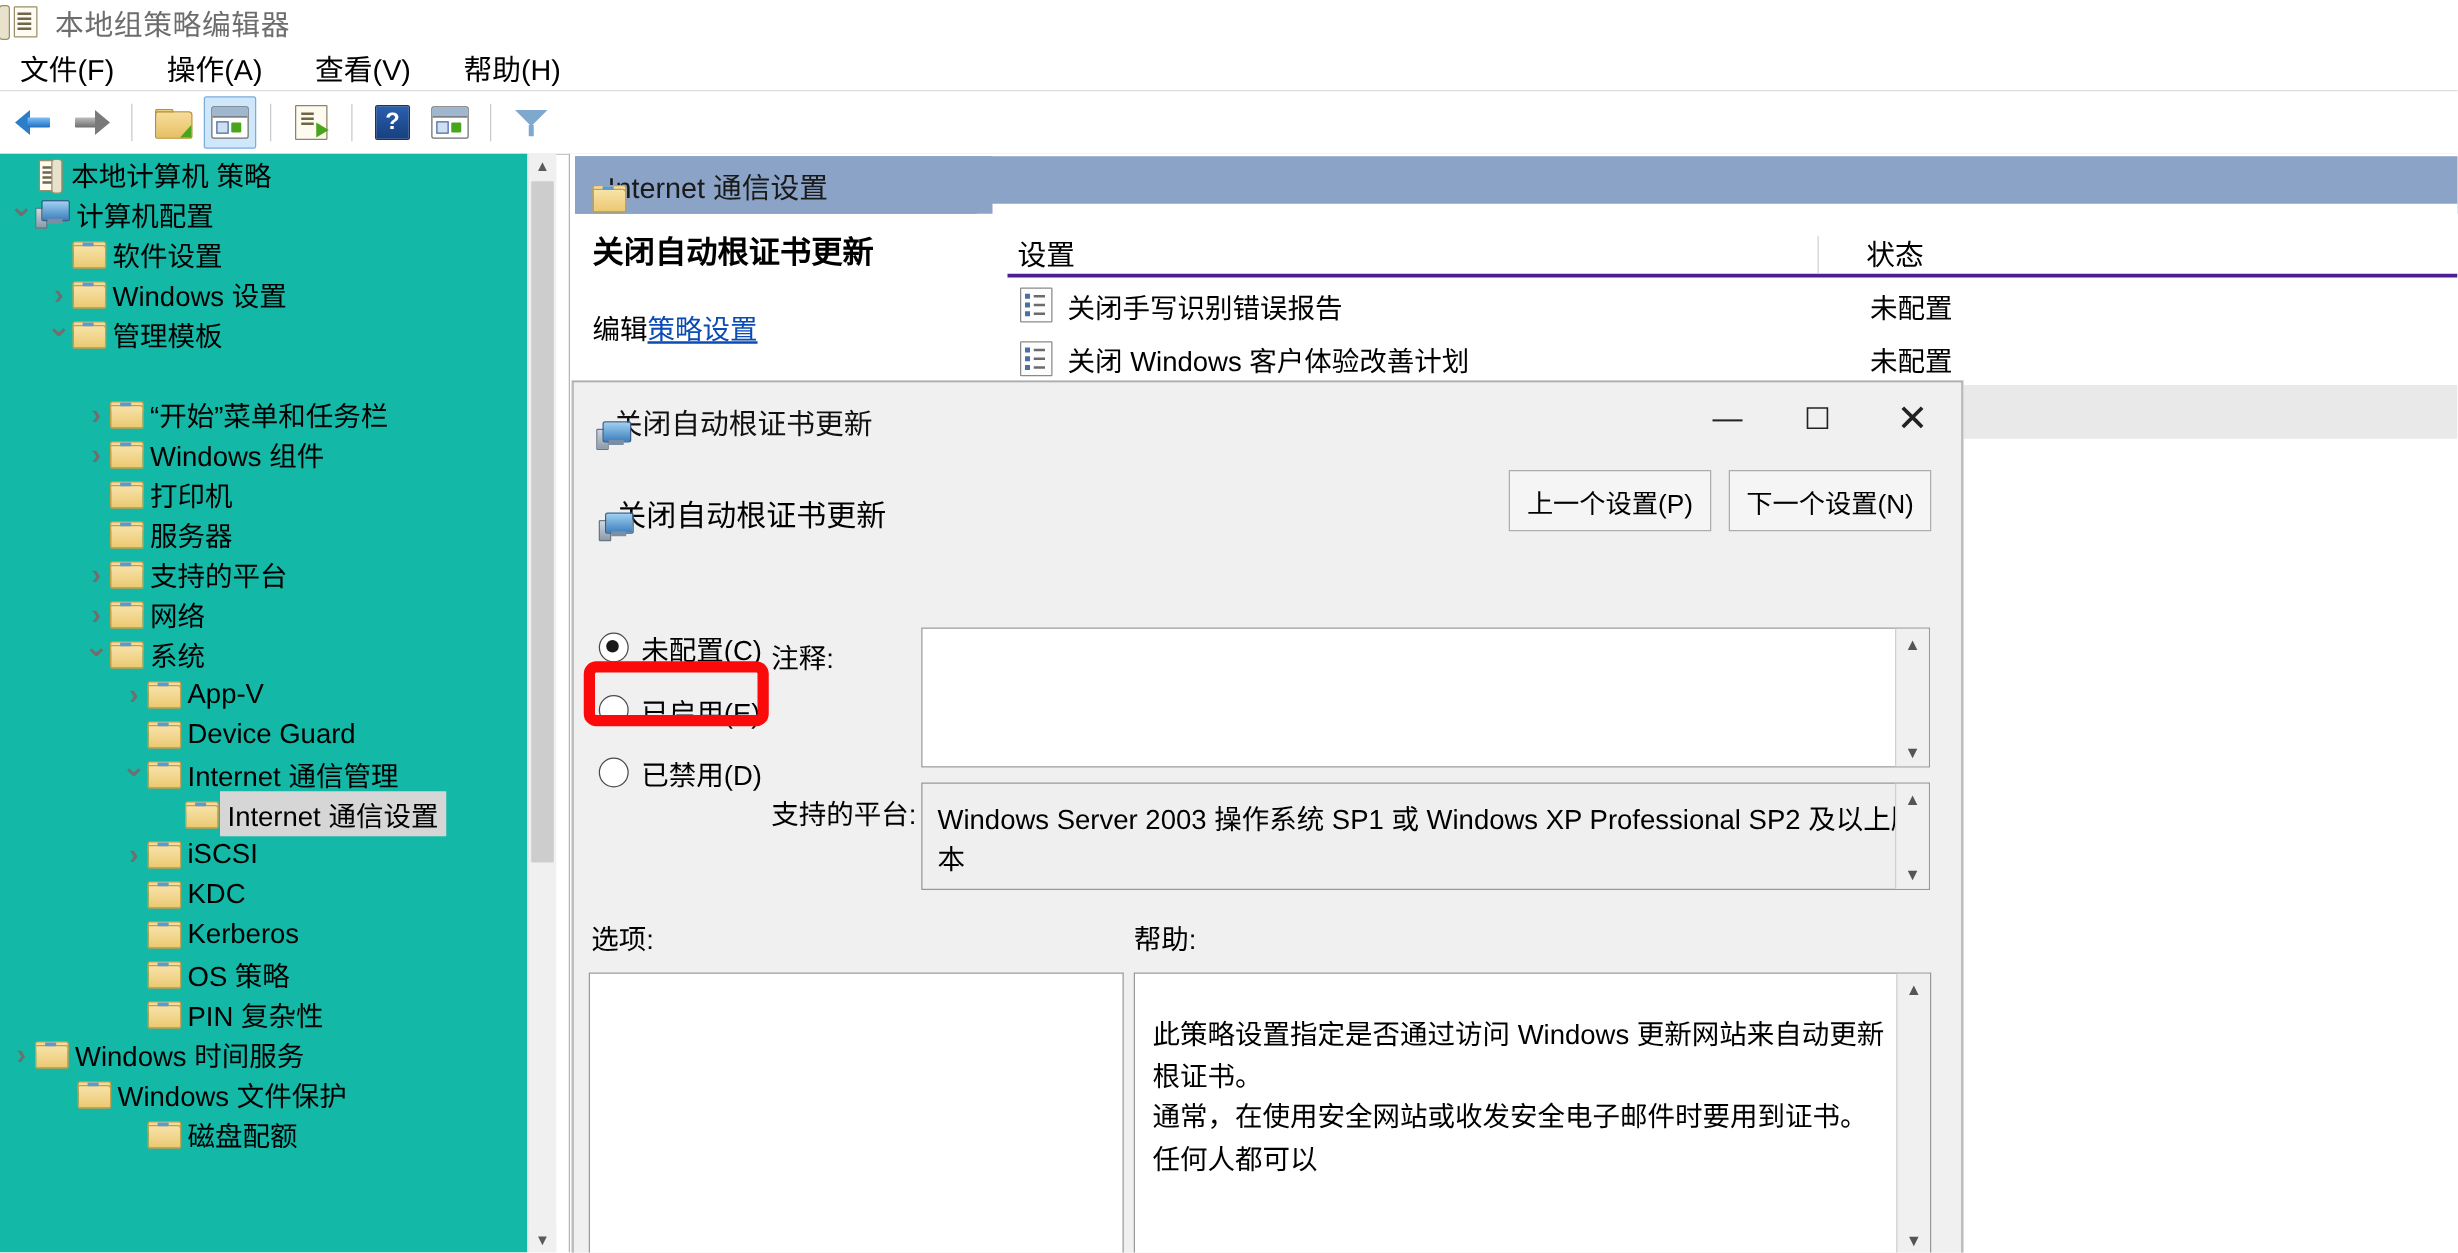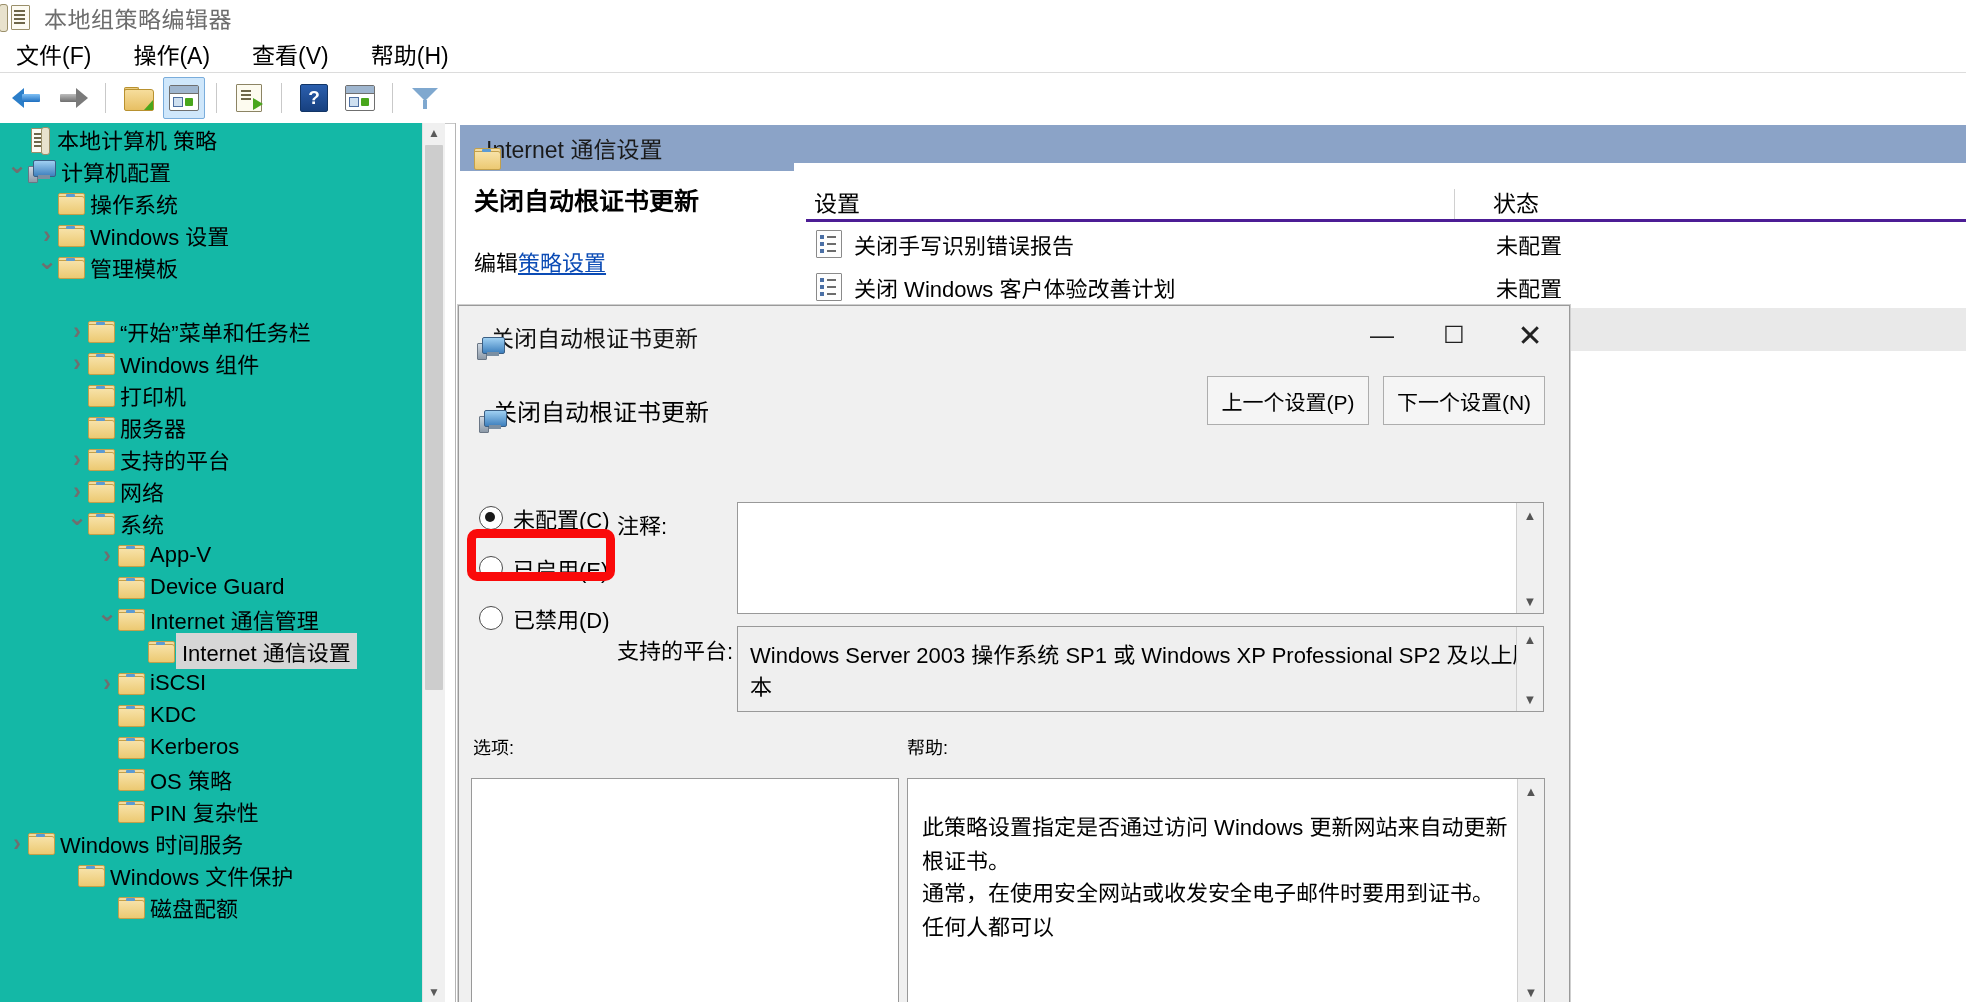--- a/index.html
+++ b/index.html
@@ -183,21 +183,21 @@
   }
 
   .fld-label{position:absolute;font-size:22px;}
   .fld-box{position:absolute;background:#fff;border:1px solid #999;}
   .fld-box.grey{background:#efefef;}
   .fbox-scroll{position:absolute;right:0;top:0;width:26px;height:100%;background:#f0f0f0;border-left:1px solid #cfcfcf;}
   .fbs-up,.fbs-dn{height:24px;display:flex;align-items:center;justify-content:center;font-size:13px;color:#555;}
   .fbs-dn{position:absolute;bottom:0;left:0;right:0;}
   .fld-text{position:absolute;left:12px;top:10px;font-size:22px;}
 
-  .sec-label{position:absolute;font-size:18px;}
+  .sec-label{position:absolute;font-size:22px;}
   .big-box{position:absolute;background:#fff;border:1px solid #999;}
   .help-p{position:absolute;left:14px;right:34px;font-size:22px;line-height:1.55;}
 </style>
 </head>
 <body>
 
 <div class="app">
 
   <div class="titlebar">
     <span class="tb-icon">
@@ -295,21 +295,21 @@
         </span>
         <span class="lbl">计算机配置</span>
       </div>
       <div class="tnode" style="padding-left: 36px;">
         <span class="chev"></span>
         <span class="ico-folder">
           <span class="lip"></span>
           <span class="body"></span>
           <span class="dot"></span>
         </span>
-        <span class="lbl">操作系统</span>
+        <span class="lbl">软件设置</span>
       </div>
       <div class="tnode" style="padding-left: 36px;">
         <span class="chev closed"></span>
         <span class="ico-folder">
           <span class="lip"></span>
           <span class="body"></span>
           <span class="dot"></span>
         </span>
         <span class="lbl">Windows 设置</span>
       </div>
@@ -468,21 +468,21 @@
       </div>
       <div class="tnode" style="">
         <span class="chev closed"></span>
         <span class="ico-folder">
           <span class="lip"></span>
           <span class="body"></span>
           <span class="dot"></span>
         </span>
         <span class="lbl">Windows 时间服务</span>
       </div>
-      <div class="tnode" style="padding-left: 56px;">
+      <div class="tnode" style="padding-left: 40px;">
         <span class="chev"></span>
         <span class="ico-folder">
           <span class="lip"></span>
           <span class="body"></span>
           <span class="dot"></span>
         </span>
         <span class="lbl">Windows 文件保护</span>
       </div>
       <div class="tnode" style="padding-left: 96px;">
         <span class="chev"></span>

